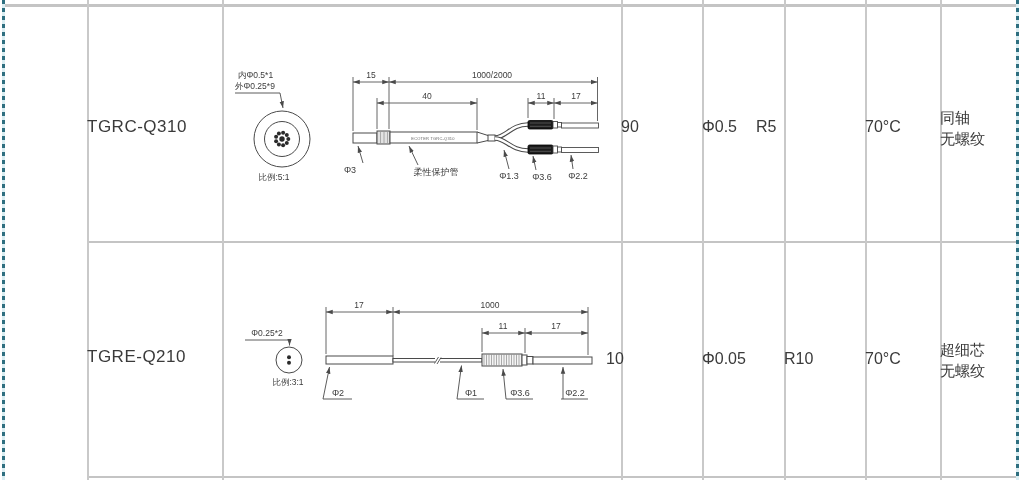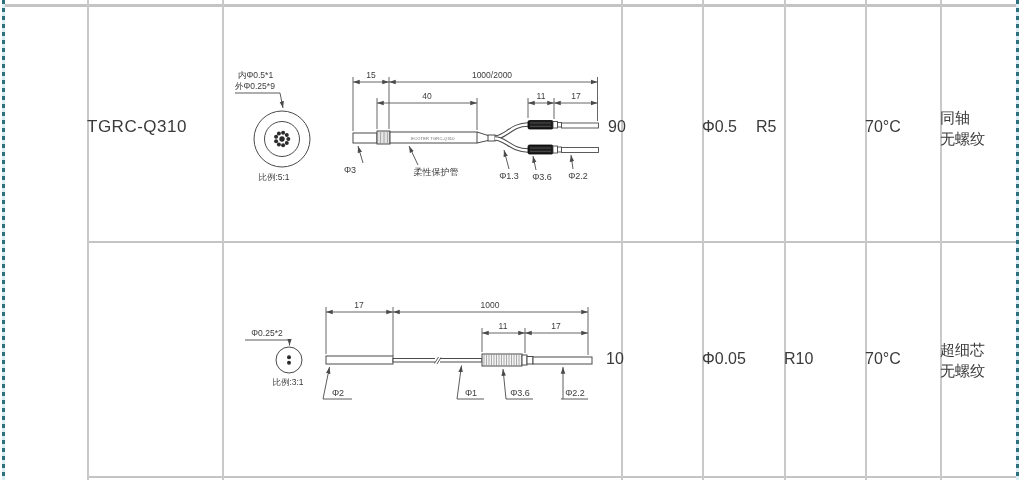--- a/index.html
+++ b/index.html
@@ -34,29 +34,30 @@
   <div class="vline" style="left:702px"></div>
   <div class="vline" style="left:784px"></div>
   <div class="vline" style="left:865px"></div>
   <div class="vline" style="left:940px"></div>
 
   <div class="marquee" style="left:2px"></div>
   <div class="marquee" style="left:1016px"></div>
 
 
   <div class="cell model" style="left:87px;top:117px;width:135px">TGRC-Q310</div>
-  <div class="cell val" style="left:608px;top:118px;width:81px">90</div>
+  <div class="cell val" style="left:621px;top:118px;width:81px">90</div>
   <div class="cell val" style="left:702px;top:118px;width:82px">Φ0.5</div>
   <div class="cell val" style="left:756px;top:118px;width:81px">R5</div>
   <div class="cell val" style="left:865px;top:118px;width:75px">70°C</div>
   <div class="cell spec" style="left:940px;top:107px;width:78px">
     <div>同轴</div>
     <div>无螺纹</div>
   </div>
 
+  <div class="cell model" style="left:87px;top:347px;width:135px">TGRE-Q210</div>
   <div class="cell val" style="left:606px;top:350px;width:76px">10</div>
   <div class="cell val" style="left:702px;top:350px;width:82px">Φ0.05</div>
   <div class="cell val" style="left:784px;top:350px;width:81px">R10</div>
   <div class="cell val" style="left:865px;top:350px;width:75px">70°C</div>
   <div class="cell spec" style="left:940px;top:339px;width:78px">
     <div>超细芯</div>
     <div>无螺纹</div>
   </div>
 
   <svg style="position:absolute;left:222px;top:5px" width="399" height="237" viewBox="0 0 399 237">

